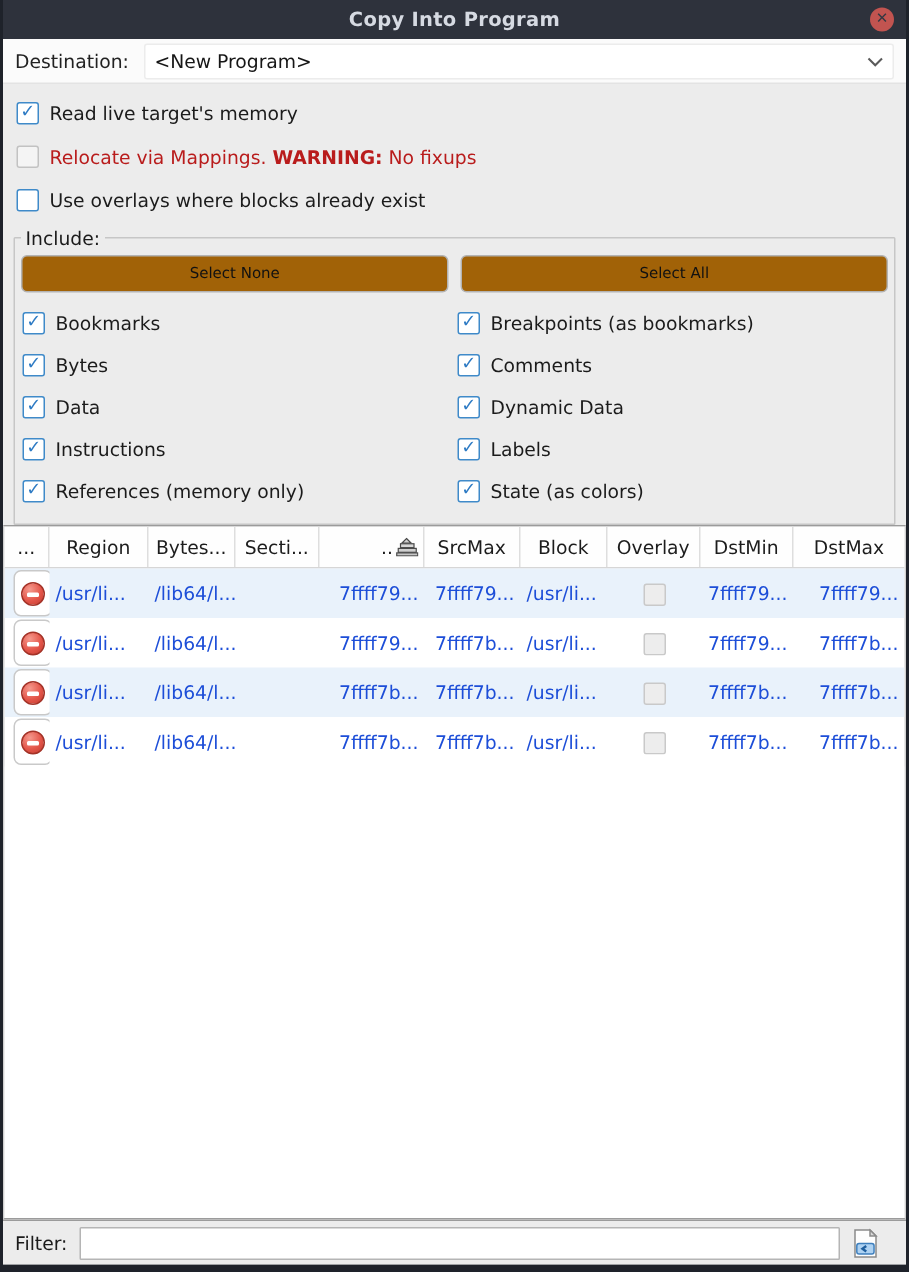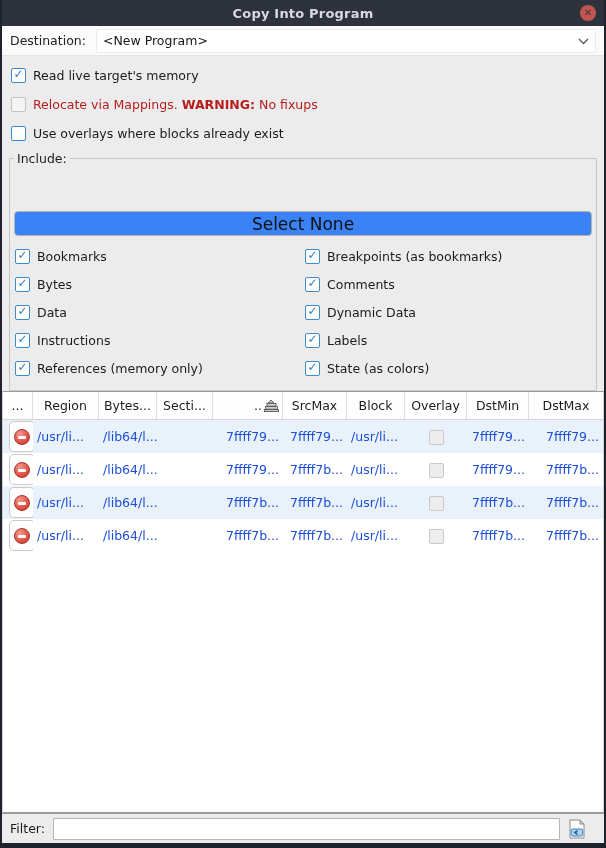--- a/index.html
+++ b/index.html
@@ -53,22 +53,22 @@
   .warn-bold{ font-weight:bold; margin-left:4px; }
   .warn-rest{ margin-left:4px; }
 
   
   fieldset.include{
     margin:0 7px; border:1px solid #c6c6c6; border-radius:1px; padding:2px 3px 8px 3px;
   }
   fieldset.include legend{ padding:0 3px; margin-left:1px; color:#1b1b1b; font-size:12.5px; }
   .select-btn-row{ display:flex; gap:8px; padding:2px 1px 4px 1px; }
   .btn{
-    background:#3b82f6; border:1px solid #b3b3b3; border-radius:4px;
-    font-family:inherit; font-size:17px; color:#111; cursor:default;margin-top:41px;
+    background:#a16207; border:1px solid #b3b3b3; border-radius:4px;
+    font-family:inherit; font-size:10px; color:#111; cursor:default;
   }
   .select-btn{ flex:1; height:25px; }
   .include-grid{
     display:grid; grid-template-columns:1fr 1fr; column-gap:4px; padding:2px 2px 0 2px;
   }
   .inc-item{ display:flex; align-items:center; height:28px; }
 
   
   .table-panel{
     flex:1 1 auto; margin:0; border-top:1px solid #9b9b9b; border-bottom:1px solid #9b9b9b;
@@ -166,20 +166,21 @@
     <div class="opt-row">
       <span class="cb"></span>
       <span class="label">Use overlays where blocks already exist</span>
     </div>
   </div>
 
   <fieldset class="include">
     <legend>Include:</legend>
     <div class="select-btn-row">
       <button class="btn select-btn">Select None</button>
+      <button class="btn select-btn">Select All</button>
     </div>
     <div class="include-grid">
       <div class="inc-item">
         <span class="cb checked">
             <span class="mark">✓</span>
           </span>
         <span class="label">Bookmarks</span>
       </div>
       <div class="inc-item">
         <span class="cb checked">

